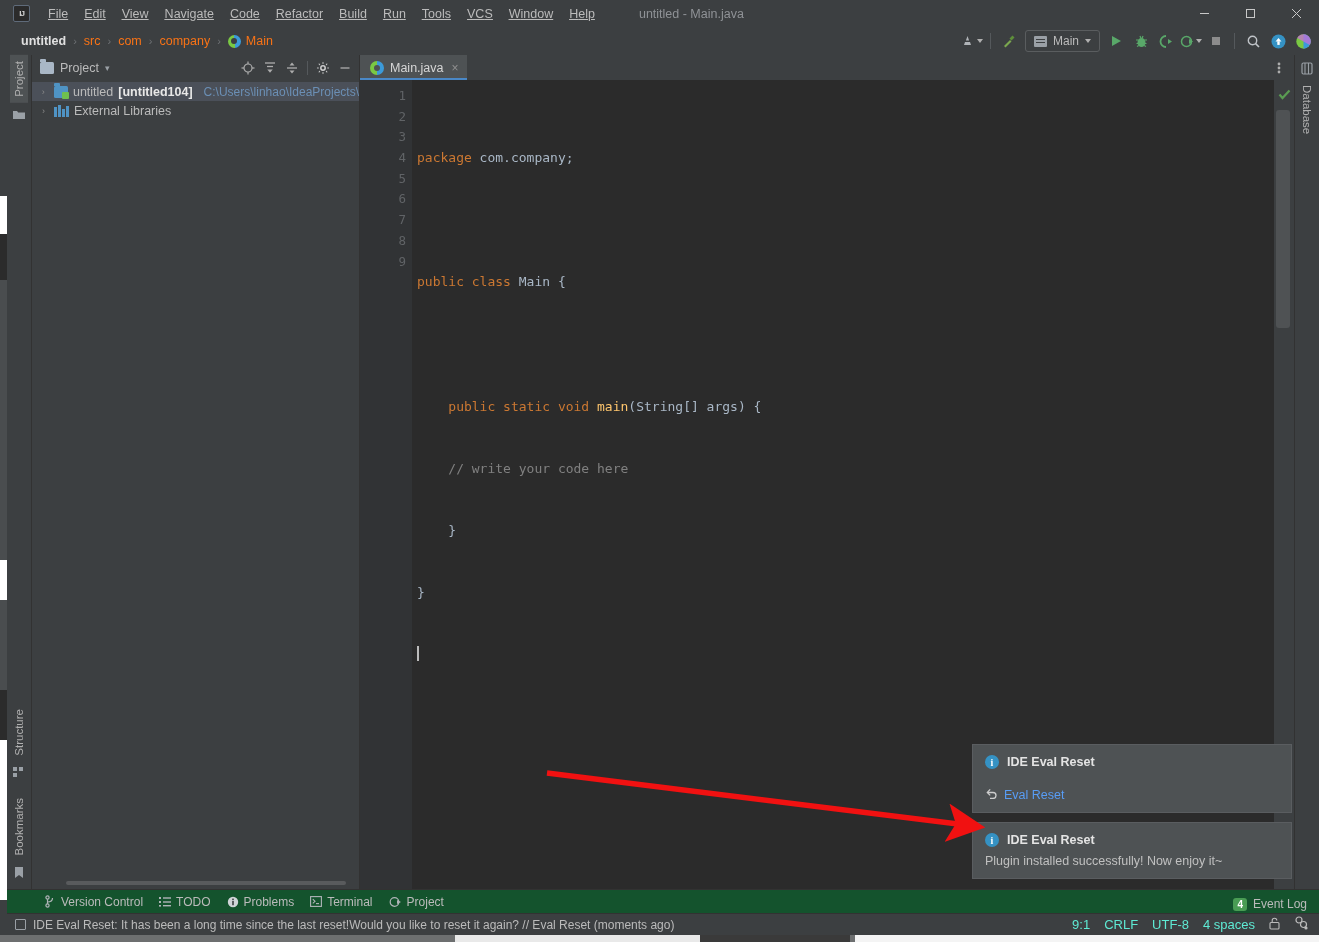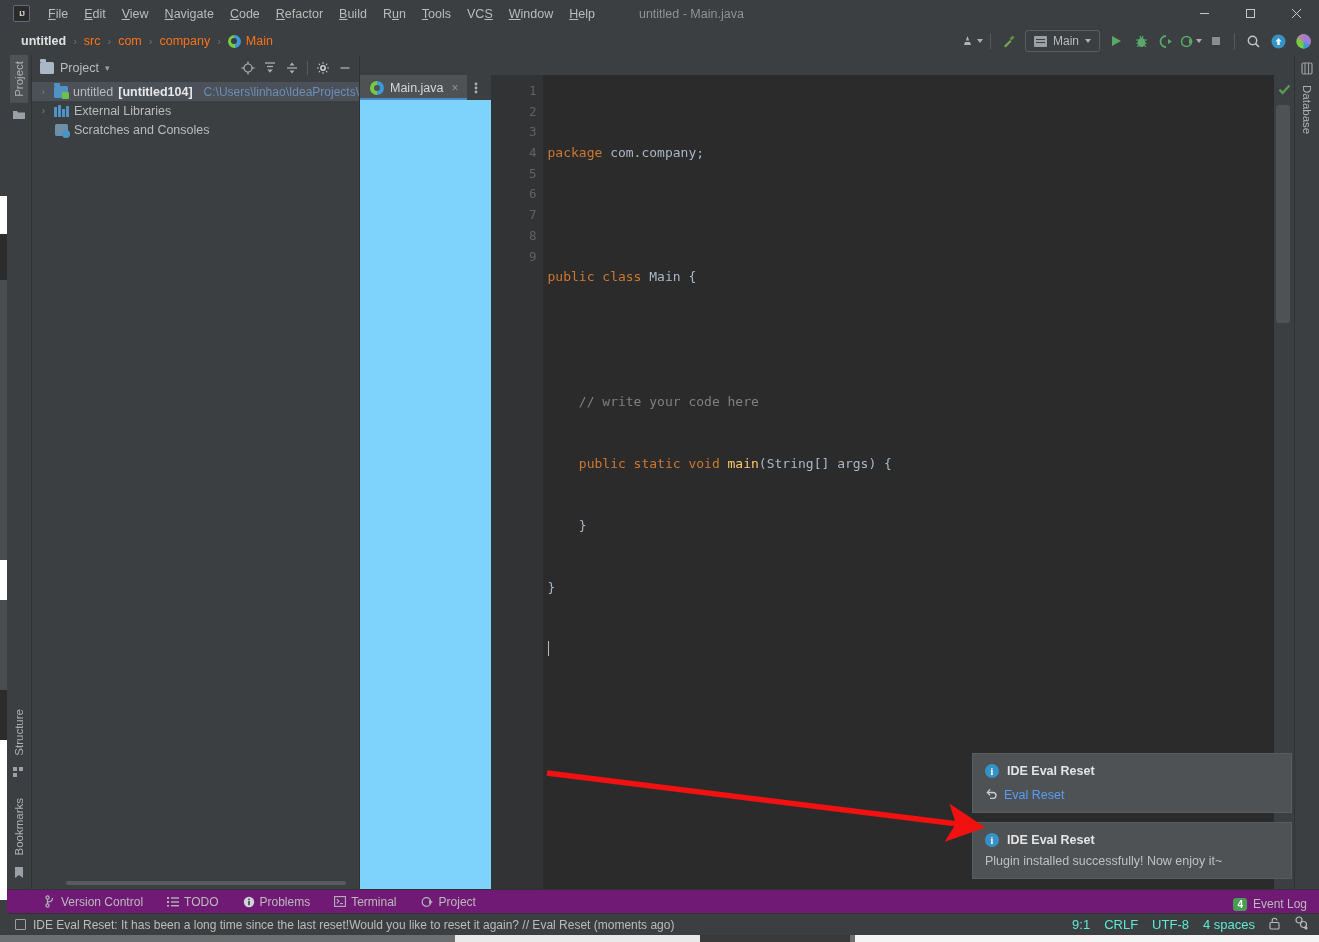--- a/index.html
+++ b/index.html
@@ -40,21 +40,21 @@
     width: 17px; height: 17px; margin-left: 6px; margin-right: 10px;
     background: #2b2b2b;
     border: 1px solid #5f6b7a;
     border-radius: 2px;
     color: #d4d4d4; font-size: 8px; font-weight: bold;
     display: flex; align-items: center; justify-content: center;
     letter-spacing: -1px;
   }
   .menu-item {
     color: #bbbbbb; font-size: 12.5px;
-    padding: 4px 8px; cursor: default; white-space: nowrap;
+    padding: 4px 8px; cursor: default; white-space: nowrap; text-decoration: underline;
   }
   .menu-item u { text-decoration: underline; }
   .win-title {
     color: #8f9296; font-size: 12.5px; margin-left: 36px; white-space: nowrap;
   }
   .win-ctrls {
     position: absolute; right: 0; top: 0; height: 27px;
     display: flex; align-items: center;
   }
   .win-btn {
@@ -169,21 +169,21 @@
   .scr-ico::after{content:"";position:absolute;right:-2px;bottom:-2px;width:8px;height:8px;border-radius:50%;background:#4f93c4;}
   .tpath { color: #6a8759; color:#6b8fb5; font-size: 12px; }
   .tname-bold { font-weight: bold; color:#e8e8e8; }
 
   .proj-scroll {
     position: absolute; left: 34px; bottom: 4px; height: 4px; width: 280px;
     background: #595b5d; border-radius: 2px;
   }
 
   
-  .editcol { flex: 1; display: flex; flex-direction: row; min-width: 0; background: #7dd3fc; position: relative; margin-top: 20px; }
+  .editcol { flex: 1; display: flex; flex-direction: column; min-width: 0; background: #eab308; position: relative; }
 
   .tabbar {
     height: 25px; background: #3c3f41; display: flex; align-items: stretch;
     flex: 0 0 25px; position: relative;
   }
   .etab {
     display: flex; align-items: center; gap: 6px;
     padding: 0 8px 0 10px; background: #4e5254;
     color: #d6d6d6; font-size: 12.5px; position: relative;
   }
@@ -249,22 +249,22 @@
 
   
   .vstrip-r {
     width: 25px; background: #3c3f41; flex: 0 0 25px;
     border-left: 1px solid #323232;
     display: flex; flex-direction: column; align-items: center;
   }
 
   
   .bottombar {
-    height: 24px; background: #701a75; flex: 0 0 24px;
-    display: flex; align-items: center; gap: 8px;
+    height: 24px; background: #14532d; flex: 0 0 24px;
+    display: flex; align-items: center; gap: 0;
     padding-left: 30px; border-top: 1px solid #323232;
   }
   .btw {
     display: flex; align-items: center; gap: 5px;
     color: #bbbbbb; font-size: 12px; padding: 3px 8px; border-radius: 3px;
   }
   .btw-ico { color: #9aa0a6; font-size: 11px; display:inline-flex; }
 
   
   .statusbar {
@@ -299,21 +299,21 @@
   .notif-2 { right: 27px; bottom: 56px; width: 320px; }
   .n-title { display:flex; align-items:center; gap:8px; color:#e4e4e4; font-size:12.5px; font-weight:bold; }
   .info-ico {
     width:14px;height:14px;border-radius:50%;background:#3592c4;
     color:#fff;font-size:10px;font-weight:bold;display:flex;align-items:center;justify-content:center;
     font-family:"Liberation Serif", serif;
   }
   .n-body { color:#c0c0c0; font-size:12.5px; margin-top:7px; padding-left:0; }
   .n-row { display:flex; align-items:flex-start; }
   .n-chev { margin-left:auto; color:#9aa0a6; font-size:12px; padding-left:8px; }
-  .n-action { display:flex; align-items:center; gap:6px; margin-top:9px; }
+  .n-action { display:flex; align-items:center; gap:6px; margin-top:18px; }
   .n-link { color:#589df6; font-size:12.5px; }
   .undo-ico { color:#c8c8c8; font-size:13px; }
 
   
   .annot { position:absolute; left:0; top:0; width:1319px; height:942px; pointer-events:none; }
 </style>
 </head>
 <body>
 
 <div id="app">
@@ -550,27 +550,20 @@
             <span class="tnode-ico">
               <span class="lib-ico">
                   <i style="height:10px"></i>
                   <i style="height:12px"></i>
                   <i style="height:8px"></i>
                   <i style="height:11px"></i>
                 </span>
             </span>
             <span>External Libraries</span>
           </div>
-          <div class="tree-row">
-            <span class="twisty"></span>
-            <span class="tnode-ico">
-                <span class="scr-ico"></span>
-              </span>
-            <span>Scratches and Consoles</span>
-          </div>
         </div>
 
         <div class="proj-scroll"></div>
       </div>
 
       <div class="editcol">
         <div class="tabbar">
           <div class="etab">
             <span class="java-ico"></span>
             <span>Main.java</span>
@@ -599,22 +592,22 @@
             <div class="gline"><span>8</span></div>
             <div class="gline"><span>9</span></div>
           </div>
 
           <div class="code">
             
             <div><span class="kw">package</span><span class="pl"> com.company;</span></div>
             <div>&nbsp;</div>
             <div><span class="kw">public class</span><span class="pl"> </span><span class="cl">Main</span><span class="pl"> {</span></div>
             <div>&nbsp;</div>
+            <div><span class="pl">    </span><span class="kw">public static void</span><span class="pl"> </span><span class="fn">main</span><span class="pl">(String[] args) {</span></div>
             <div><span class="pl">    </span><span class="cm">// write your code here</span></div>
-            <div><span class="pl">    </span><span class="kw">public static void</span><span class="pl"> </span><span class="fn">main</span><span class="pl">(String[] args) {</span></div>
             <div><span class="pl">    }</span></div>
             <div><span class="pl">}</span></div>
             <div><span class="text-caret"></span></div>
           </div>
 
           <div class="inspect-strip">
             <div class="ok-check">
               <svg width="13" height="13" viewBox="0 0 13 13">
                   <path d="M1.5 6.5l3 3.5L11.5 2.5" fill="none" stroke="#5a9c52" stroke-width="2.2"></path>
                 </svg>

